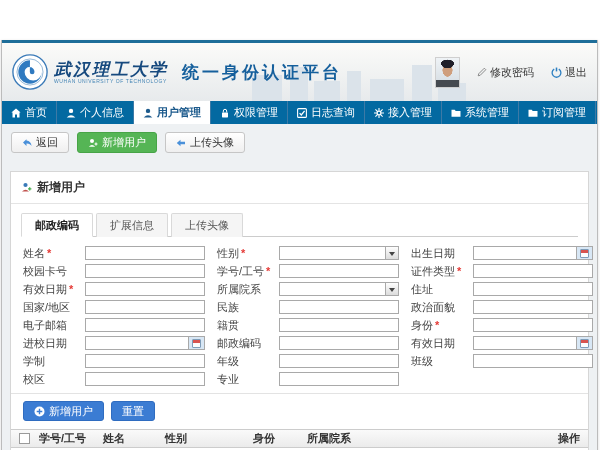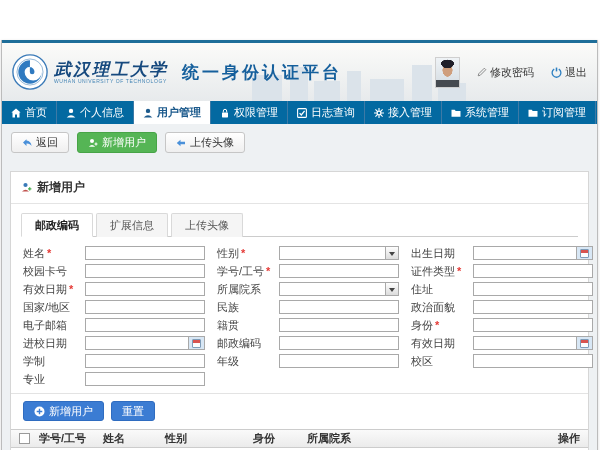--- a/index.html
+++ b/index.html
@@ -377,20 +377,26 @@
             <input style="">
           </div>
         </div>
         <div class="field">
           <span class="field-label"><span>年级</span></span>
           <div class="control">
             <input style="">
           </div>
         </div>
         <div class="field">
+          <span class="field-label"><span>班级</span></span>
+          <div class="control">
+            <input style="">
+          </div>
+        </div>
+        <div class="field">
           <span class="field-label"><span>校区</span></span>
           <div class="control">
             <input style="">
           </div>
         </div>
         <div class="field">
           <span class="field-label"><span>专业</span></span>
           <div class="control">
             <input style="">
           </div>

